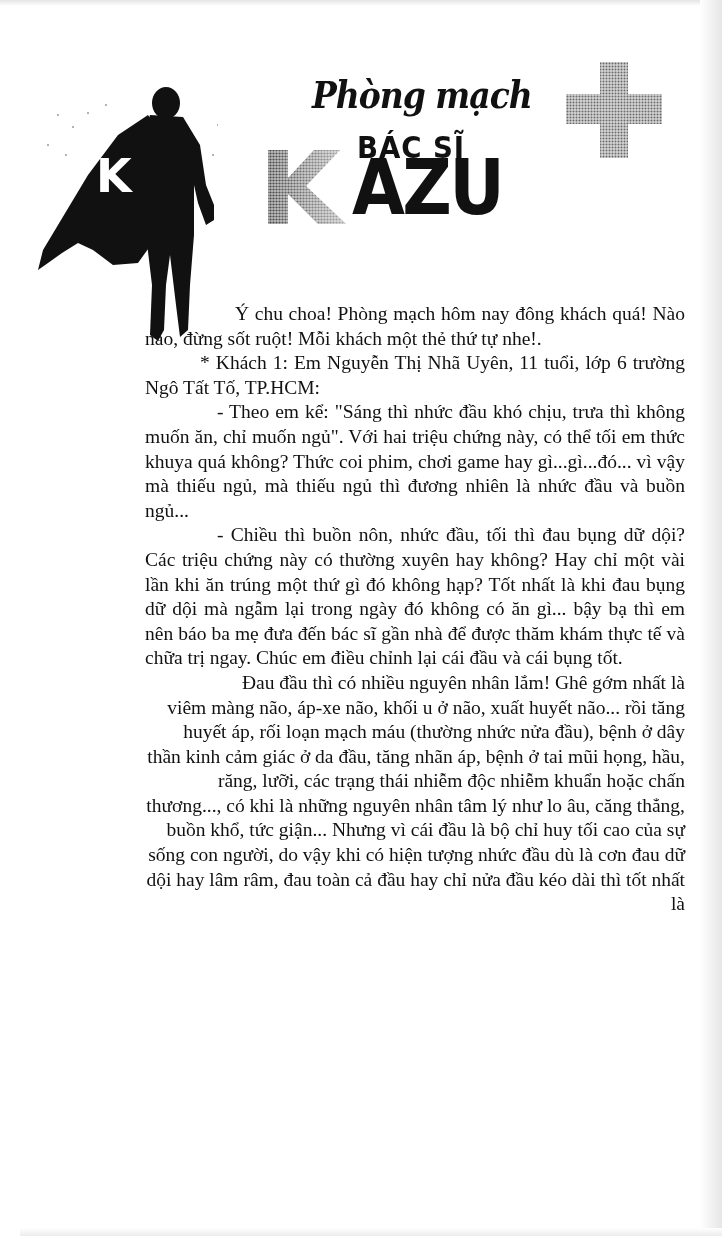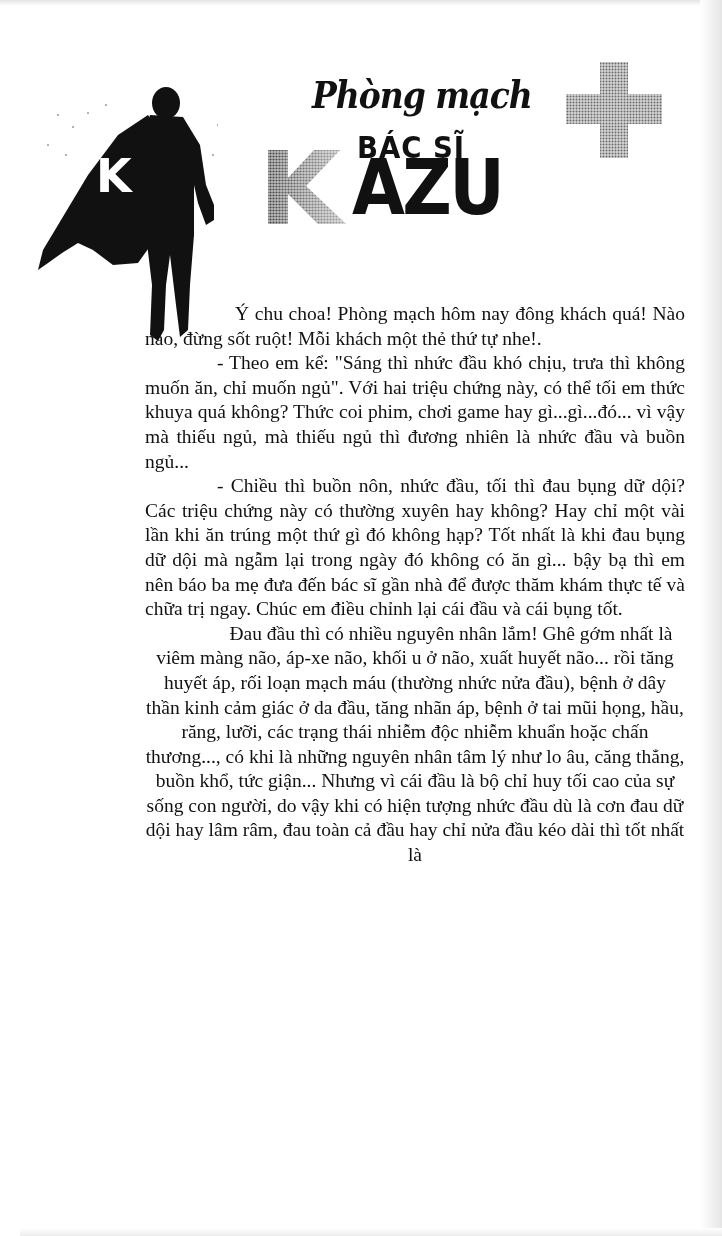--- a/index.html
+++ b/index.html
@@ -41,21 +41,21 @@
 
     
     .article {
       position: absolute; left: 145px; top: 302px; width: 540px;
       font-size: 19.5px; line-height: 24.6px; text-align: justify;
     }
     .article p { margin: 0; }
     .indent1 { text-indent: 55px; }
     .indent2 { text-indent: 72px; }
     .indent-lead { text-indent: 90px; }
-    .article p.last { text-align: center; }
+    .article p.last { text-align: right; }
   </style>
 </head>
 <body>
 
 <div class="page-edge-top"></div>
 <div class="page-edge-right"></div>
 <div class="page-edge-bottom"></div>
 
 <div class="silhouette">
   <svg width="200" height="260" viewBox="0 0 200 260">
@@ -109,16 +109,17 @@
         <rect width="3" height="3" fill="#d6d6d6"></rect>
         <circle cx="1.5" cy="1.5" r="1" fill="#6a6a6a"></circle>
       </pattern>
     </defs>
     <path d="M34 0 L62 0 L62 32 L96 32 L96 62 L62 62 L62 96 L34 96 L34 62 L0 62 L0 32 L34 32 Z" fill="url(#dots2)"></path>
   </svg>
 </div>
 
 <div class="article">
   <p class="indent-lead">Ý chu choa! Phòng mạch hôm nay đông khách quá! Nào nào, đừng sốt ruột! Mỗi khách một thẻ thứ tự nhe!.</p>
+  <p class="indent1">* Khách 1: Em Nguyễn Thị Nhã Uyên, 11 tuổi, lớp 6 trường Ngô Tất Tố, TP.HCM:</p>
   <p class="indent2">- Theo em kể: "Sáng thì nhức đầu khó chịu, trưa thì không muốn ăn, chỉ muốn ngủ". Với hai triệu chứng này, có thể tối em thức khuya quá không? Thức coi phim, chơi game hay gì...gì...đó... vì vậy mà thiếu ngủ, mà thiếu ngủ thì đương nhiên là  nhức đầu và buồn ngủ...</p>
   <p class="indent2">- Chiều thì buồn nôn, nhức đầu, tối thì đau bụng dữ dội? Các triệu chứng này có thường xuyên hay không? Hay chỉ một vài lần khi ăn trúng một thứ gì đó không hạp? Tốt nhất là khi đau bụng dữ dội mà ngẫm lại trong ngày đó không có ăn gì... bậy bạ thì em nên báo ba mẹ đưa đến bác sĩ gần nhà để được thăm khám thực tế và chữa trị ngay. Chúc em điều chỉnh lại cái đầu và cái bụng tốt.</p>
   <p class="indent2 last">Đau đầu thì có nhiều nguyên nhân lắm! Ghê gớm nhất là viêm màng não, áp-xe não, khối u ở não, xuất huyết não... rồi tăng huyết áp, rối loạn mạch máu (thường nhức nửa đầu), bệnh ở dây thần kinh cảm giác ở da đầu, tăng nhãn áp, bệnh ở tai mũi họng, hầu, răng, lưỡi, các trạng thái nhiễm độc nhiễm khuẩn hoặc chấn thương..., có khi là những nguyên nhân tâm lý như lo âu, căng thẳng, buồn khổ, tức giận... Nhưng vì cái đầu là bộ chỉ huy tối cao của sự sống con người, do vậy khi có hiện tượng nhức đầu dù là cơn đau dữ dội hay lâm râm, đau toàn cả đầu hay chỉ nửa đầu kéo dài thì tốt nhất là</p>
 </div>
 
 </body></html>

